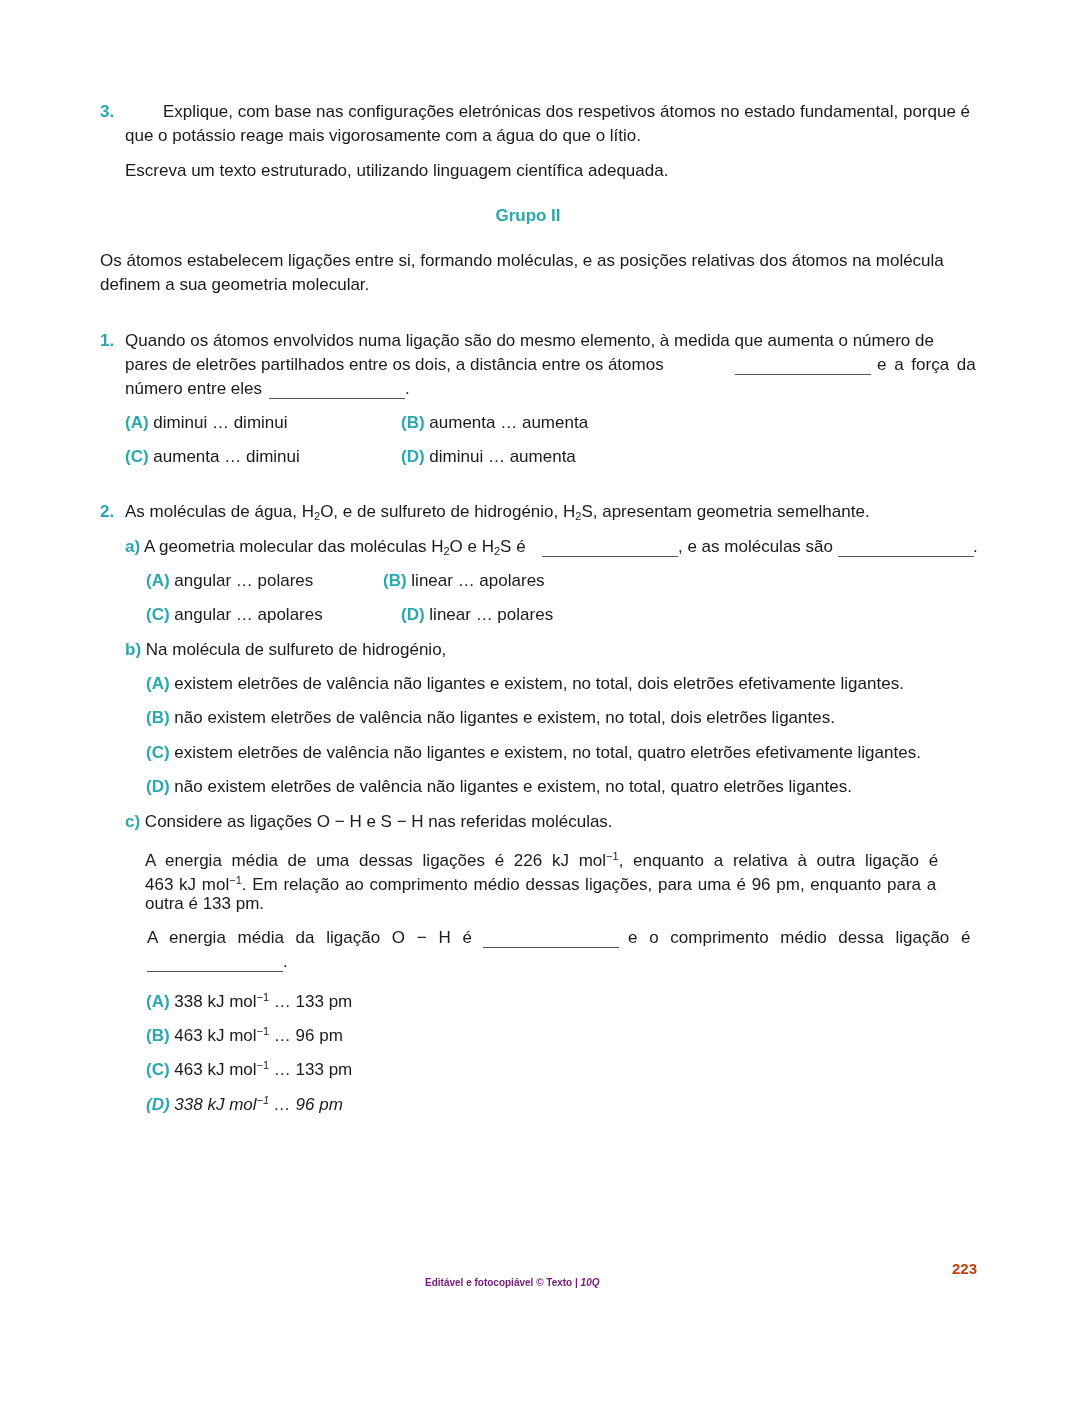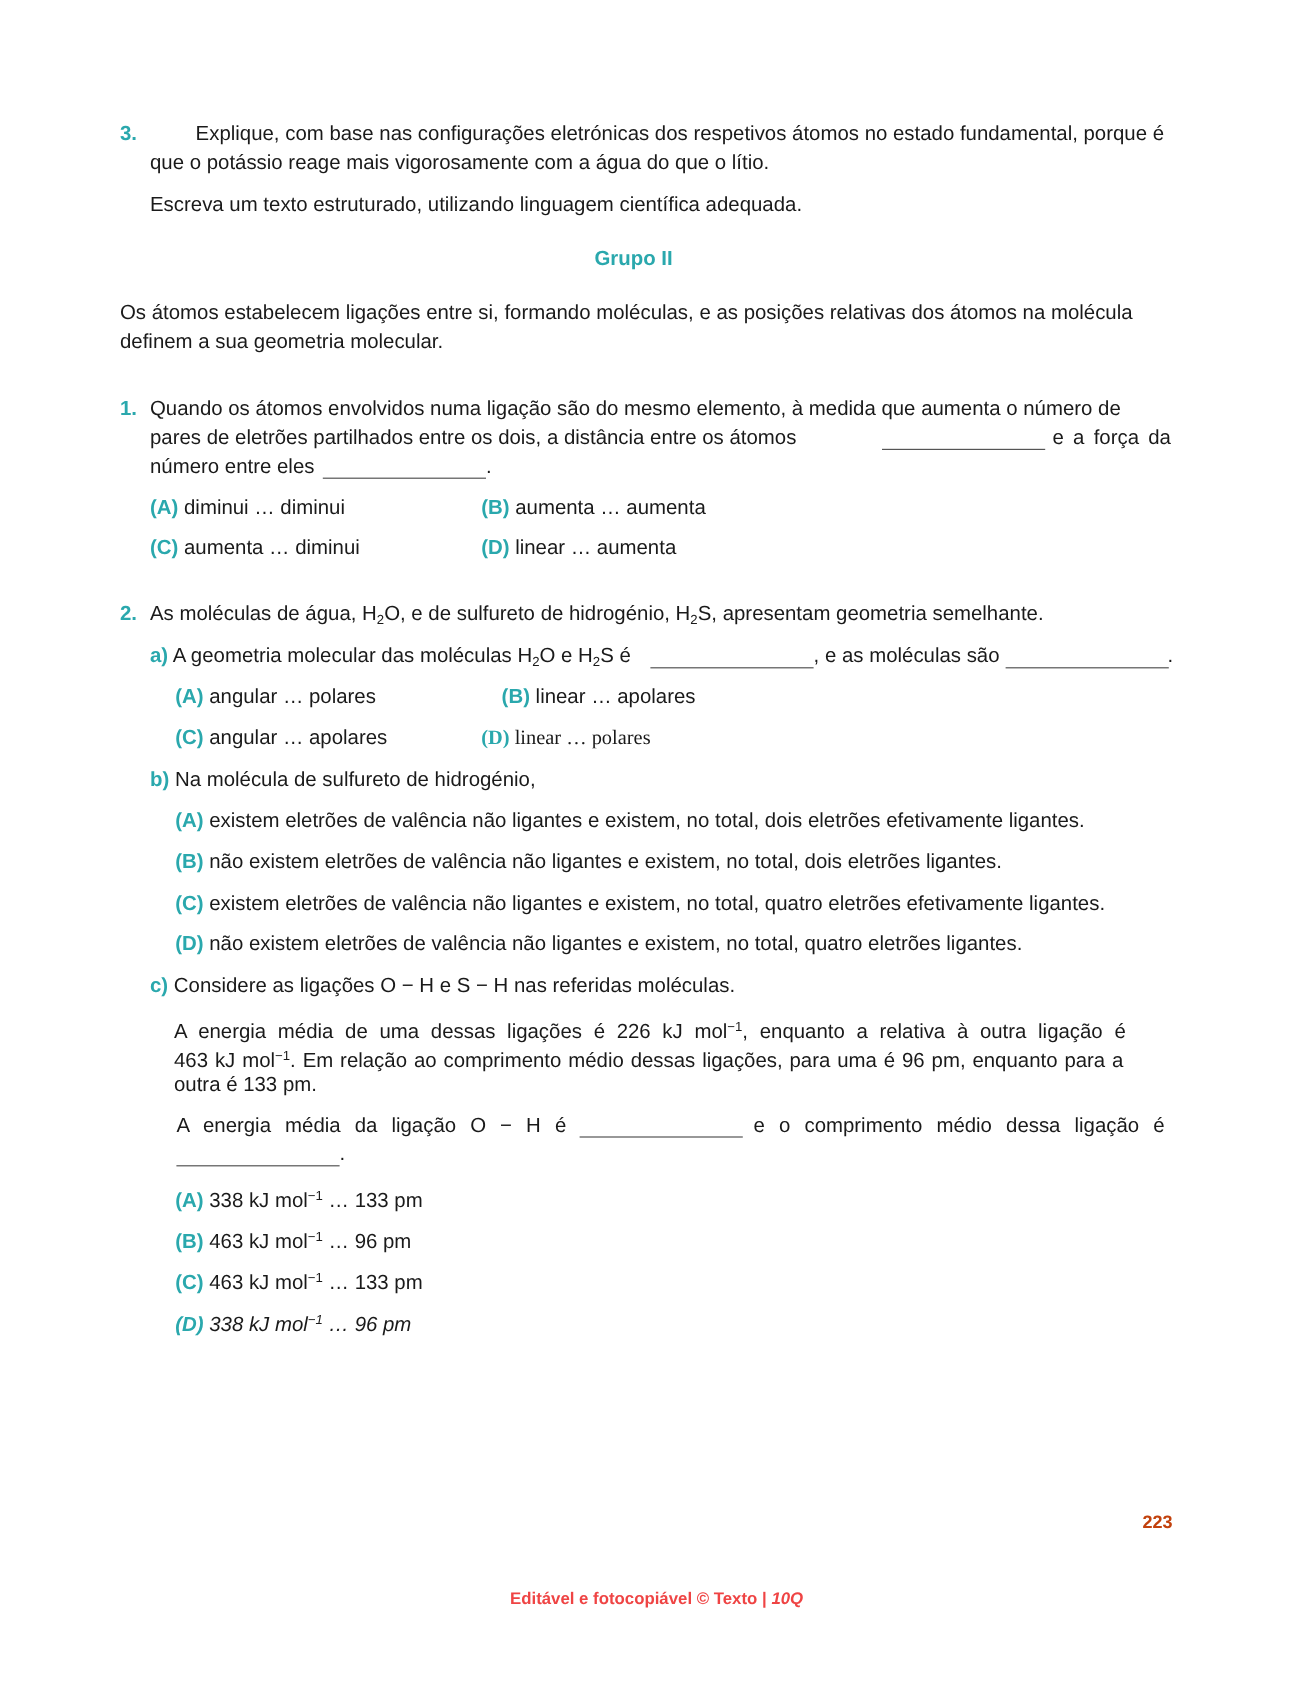--- a/index.html
+++ b/index.html
@@ -6,21 +6,21 @@
   body { width:1080px; height:1405px; position:relative; overflow:hidden;
          font-family:"Liberation Sans", sans-serif; color:#1a1a1a; font-size:17px; }
   .accent { color:#2aa8ad; font-weight:bold; }
   .line { position:absolute; white-space:nowrap; line-height:24px; }
   .num { position:absolute; font-weight:bold; color:#2aa8ad; }
   .blank { display:inline-block; width:136px; border-bottom:1px solid #555; height:14px; vertical-align:baseline; }
   .opt { position:absolute; white-space:nowrap; line-height:24px; }
   sub { font-size:11px; vertical-align:-3px; }
   sup { font-size:11px; vertical-align:6px; }
   .center { position:absolute; left:0; width:1056px; text-align:center; }
-  .footer { position:absolute; top:1324px; font-size:14px; color:#ef4444; font-weight:bold; }
+  .footer { position:absolute; top:1277px; font-size:10px; color:#701a75; font-weight:bold; }
 </style>
 </head>
 <body>
 
 <span class="num" style="left:100px;top:100px;line-height:24px;">3.</span>
 <div class="line" style="left:125px;top:100px;margin-left:38px;">Explique, com base nas configurações eletrónicas dos respetivos átomos no estado fundamental, porque é</div>
 <div class="line" style="left:125px;top:124px;">que o potássio reage mais vigorosamente com a água do que o lítio.</div>
 <div class="line" style="left:125px;top:159px;">Escreva um texto estruturado, utilizando linguagem científica adequada.</div>
 
 <div class="center accent" style="top:204px;line-height:24px;">Grupo II</div>
@@ -33,35 +33,35 @@
 <div class="line" style="left:125px;top:353px;">pares de eletrões partilhados entre os dois, a distância entre os átomos</div>
 <span class="blank" style="position:absolute;left:735px;top:360px;"></span>
 <div class="line" style="left:877px;top:353px;word-spacing:3px;">e a força da</div>
 <div class="line" style="left:125px;top:377px;">número entre eles</div>
 <span class="blank" style="position:absolute;left:269px;top:384px;"></span>
 <div class="line" style="left:405px;top:377px;">.</div>
 
 <div class="opt" style="left:125px;top:411px;"><span class="accent">(A)</span> <span>diminui … diminui</span></div>
 <div class="opt" style="left:401px;top:411px;"><span class="accent">(B)</span> <span>aumenta … aumenta</span></div>
 <div class="opt" style="left:125px;top:445px;"><span class="accent">(C)</span> <span>aumenta … diminui</span></div>
-<div class="opt" style="left:401px;top:445px;"><span class="accent">(D)</span> <span>linear … aumenta</span></div>
+<div class="opt" style="left:401px;top:445px;"><span class="accent">(D)</span> <span>diminui … aumenta</span></div>
 
 <span class="num" style="left:100px;top:500px;line-height:24px;">2.</span>
 <div class="line" style="left:125px;top:500px;"><span>As moléculas de água, H</span><sub>2</sub><span>O, e de sulfureto de hidrogénio, H</span><sub>2</sub><span>S, apresentam geometria semelhante.</span></div>
 
 <div class="line" style="left:125px;top:535px;"><span class="accent">a)</span> <span>A geometria molecular das moléculas H</span><sub>2</sub><span>O e H</span><sub>2</sub><span>S é</span></div>
 <span class="blank" style="position:absolute;left:542px;top:542px;"></span>
 <div class="line" style="left:678px;top:535px;">, e as moléculas são</div>
 <span class="blank" style="position:absolute;left:838px;top:542px;"></span>
 <div class="line" style="left:973px;top:535px;">.</div>
 
 <div class="opt" style="left:146px;top:569px;"><span class="accent">(A)</span> <span>angular … polares</span></div>
-<div class="opt" style="left:418px;top:569px;"><span class="accent">(B)</span> <span>linear … apolares</span></div>
+<div class="opt" style="left:383px;top:569px;"><span class="accent">(B)</span> <span>linear … apolares</span></div>
 <div class="opt" style="left:146px;top:603px;"><span class="accent">(C)</span> <span>angular … apolares</span></div>
-<div class="opt" style="left:401px;top:603px;font-family:Liberation Serif, serif;"><span class="accent">(D)</span> <span>linear … polares</span></div>
+<div class="opt" style="left:401px;top:603px;"><span class="accent">(D)</span> <span>linear … polares</span></div>
 
 <div class="line" style="left:125px;top:638px;"><span class="accent">b)</span> <span>Na molécula de sulfureto de hidrogénio,</span></div>
 <div class="opt" style="left:146px;top:672px;"><span class="accent">(A)</span> <span>existem eletrões de valência não ligantes e existem, no total, dois eletrões efetivamente ligantes.</span></div>
 <div class="opt" style="left:146px;top:706px;"><span class="accent">(B)</span> <span>não existem eletrões de valência não ligantes e existem, no total, dois eletrões ligantes.</span></div>
 <div class="opt" style="left:146px;top:741px;"><span class="accent">(C)</span> <span>existem eletrões de valência não ligantes e existem, no total, quatro eletrões efetivamente ligantes.</span></div>
 <div class="opt" style="left:146px;top:775px;"><span class="accent">(D)</span> <span>não existem eletrões de valência não ligantes e existem, no total, quatro eletrões ligantes.</span></div>
 
 <div class="line" style="left:125px;top:810px;"><span class="accent">c)</span> <span>Considere as ligações O − H e S − H nas referidas moléculas.</span></div>
 <div class="line" style="left:145px;top:844px;word-spacing:5px;"><span>A energia média de uma dessas ligações é 226 kJ mol</span><sup>−1</sup><span>, enquanto a relativa à outra ligação é</span></div>
 <div class="line" style="left:145px;top:868px;word-spacing:1px;"><span>463 kJ mol</span><sup>−1</sup><span>. Em relação ao comprimento médio dessas ligações, para uma é 96 pm, enquanto para a</span></div>

